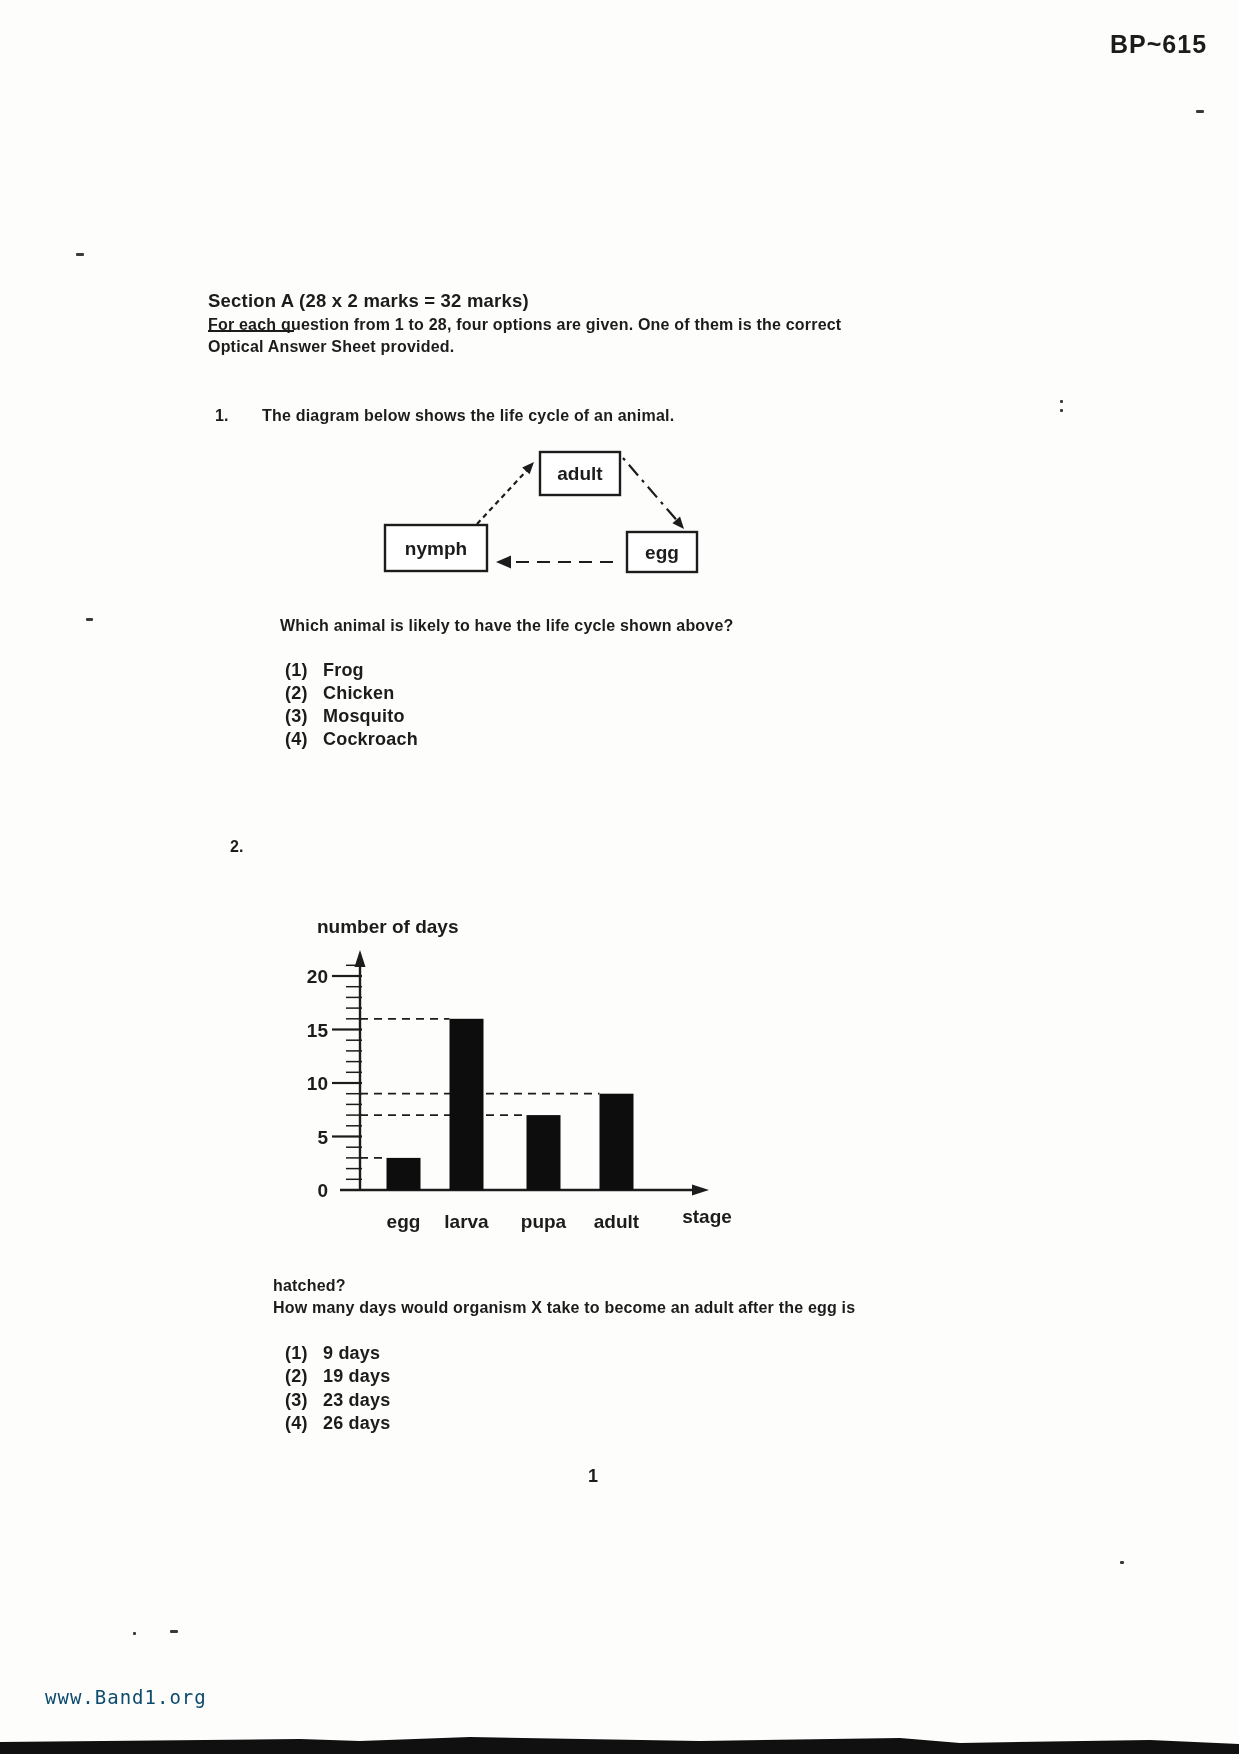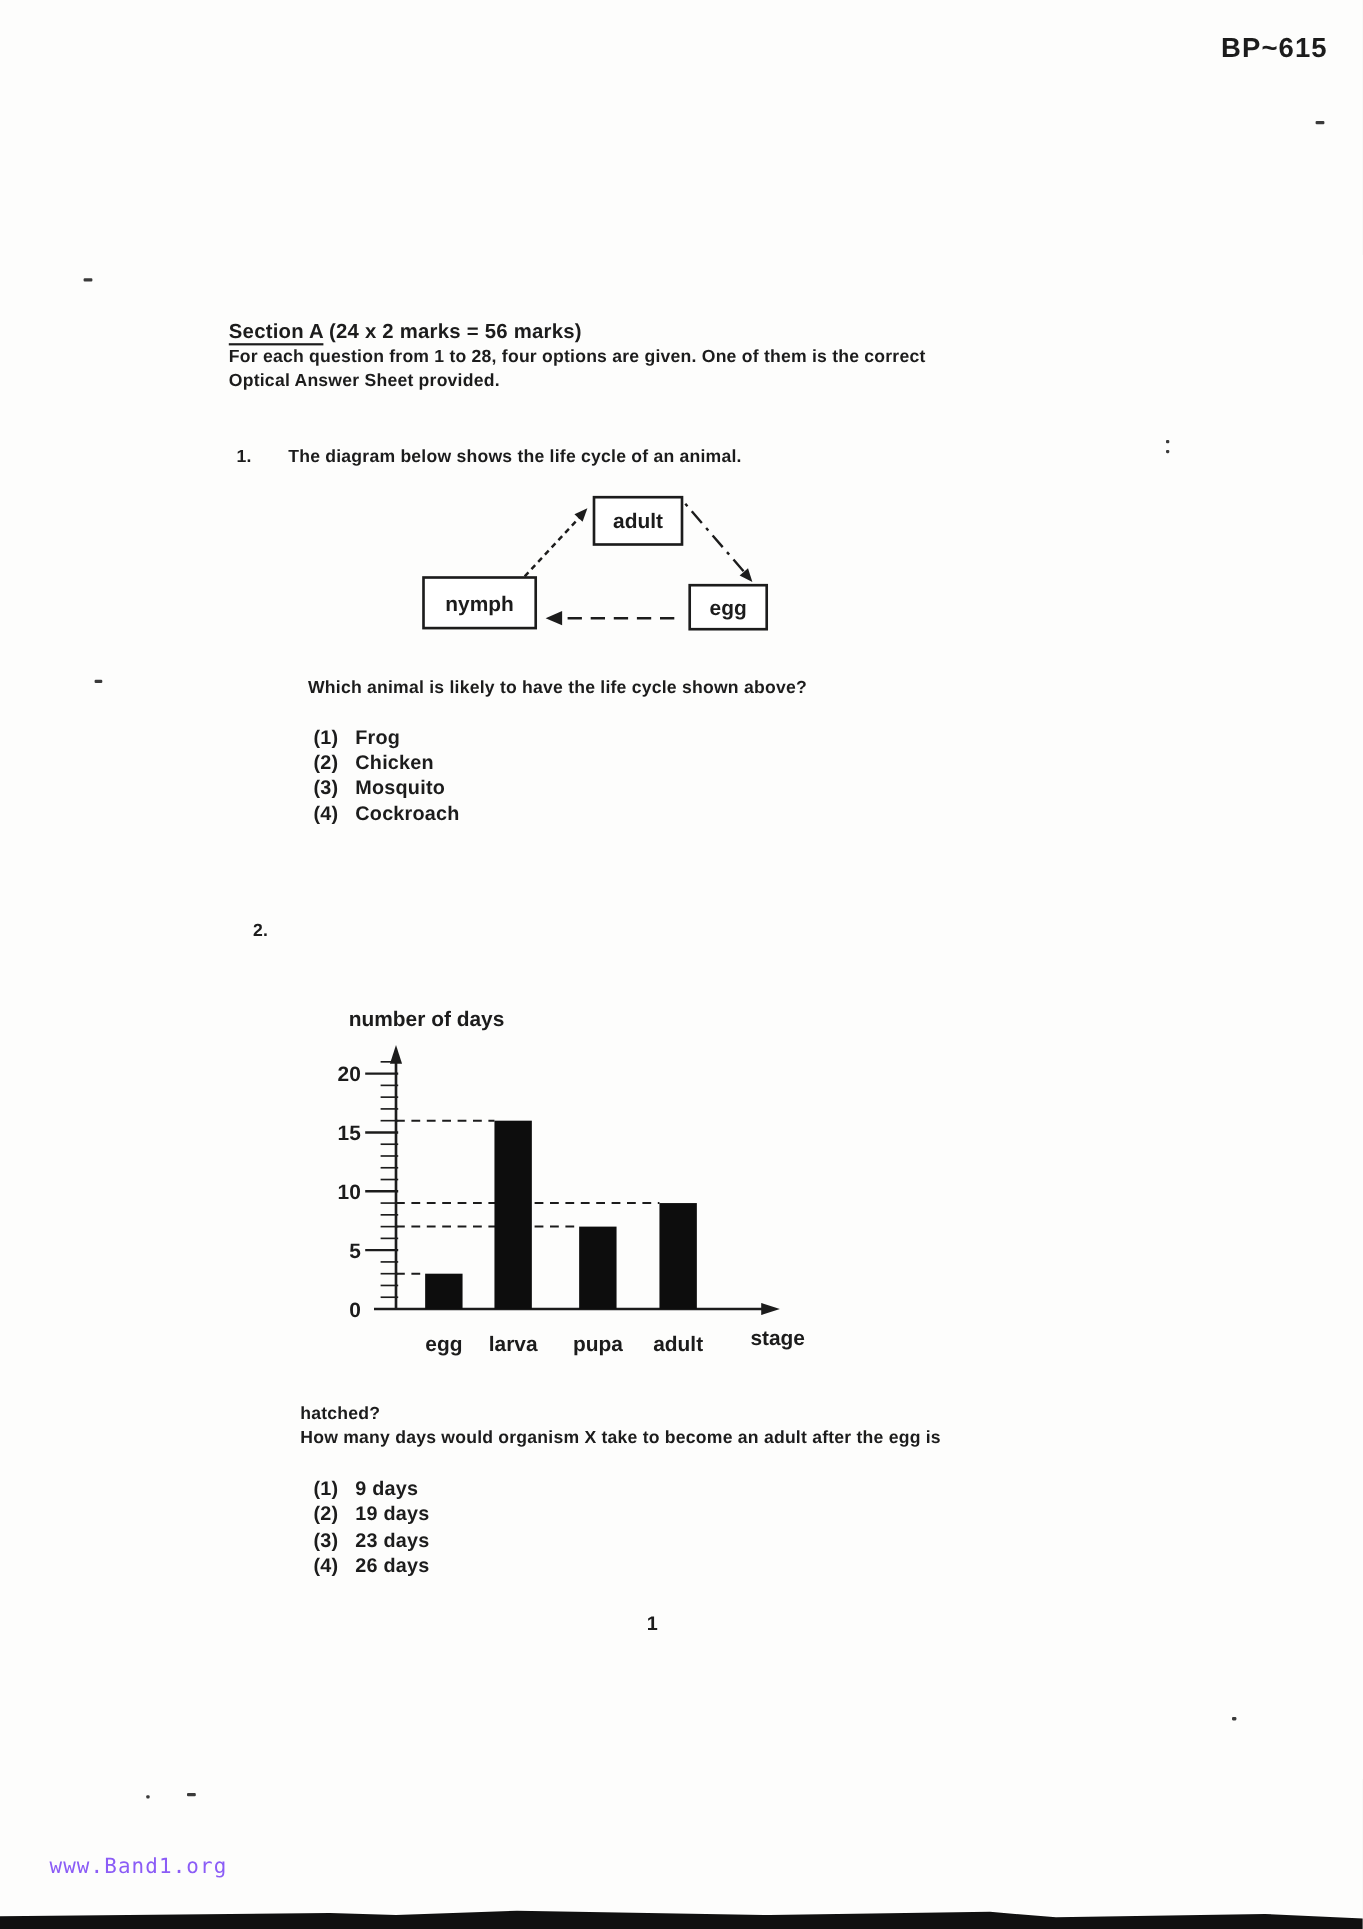--- a/index.html
+++ b/index.html
@@ -5,27 +5,27 @@
   html,body{margin:0;padding:0;background:#e8e8e8;}
   .page{
     position:relative;width:1239px;height:1754px;margin:0 auto;
     background:#fdfdfc;overflow:hidden;
     font-family:"Liberation Sans",sans-serif;color:#1c1c1c;font-weight:600;
   }
   .abs{position:absolute;}
   .t18{font-size:16px;line-height:21.5px;letter-spacing:.2px;}
   .code{font-size:25px;font-weight:700;letter-spacing:1px;}
   .heading{font-size:18.5px;font-weight:700;letter-spacing:.2px;}
-  .u{border-bottom:2.4px solid #1c1c1c;padding-bottom:1px;}
+  .u{border-bottom:2.4px solid #1c1c1c;padding-bottom:19px;}
   .qrow{display:flex;}
   .qnum{width:47px;flex:0 0 auto;}
   .opt{display:flex;font-size:18px;letter-spacing:.2px;}
   .onum{width:38px;flex:0 0 auto;}
   .pageno{font-size:18px;}
-  .footer{font-family:"DejaVu Sans Mono","Liberation Mono",monospace;font-size:19px;font-weight:500;letter-spacing:1px;color:#8b5cf6;}
+  .footer{font-family:"DejaVu Sans Mono","Liberation Mono",monospace;font-size:19px;font-weight:500;letter-spacing:1px;color:#0c4a6e;}
   .speck{position:absolute;background:#3a3a3a;border-radius:1px;}
   svg{font-family:"Liberation Sans",sans-serif;}
   .dbox{fill:#ffffff;stroke:#1c1c1c;stroke-width:2.4;}
   .dtext{font-size:19px;font-weight:600;text-anchor:middle;fill:#1c1c1c;}
   .dline{stroke:#1c1c1c;stroke-width:2.2;fill:none;}
 </style>
 </head>
 <body>
 
 <div class="page">
@@ -34,21 +34,21 @@
 
   <div class="speck" style="left:1196px;top:110px;width:8px;height:3px;"></div>
   <div class="speck" style="left:76px;top:253px;width:8px;height:3px;"></div>
   <div class="speck" style="left:1060px;top:400px;width:3px;height:3px;"></div>
   <div class="speck" style="left:1060px;top:409px;width:3px;height:3px;"></div>
   <div class="speck" style="left:86px;top:618px;width:7px;height:3px;"></div>
   <div class="speck" style="left:1120px;top:1561px;width:4px;height:3px;"></div>
   <div class="speck" style="left:170px;top:1630px;width:8px;height:3px;"></div>
   <div class="speck" style="left:133px;top:1632px;width:3px;height:3px;"></div>
 
-  <div class="abs heading" style="left:208px;top:290px;"><span class="u">Section A</span><span> (24 x 2 marks = 56 marks)</span></div>
+  <div class="abs heading" style="left:208px;top:290px;"><span class="u">Section A</span><span> (28 x 2 marks = 32 marks)</span></div>
   <div class="abs t18" style="left:208px;top:314px;width:790px;">
     <div>For each question from 1 to 28, four options are given. One of them is the correct</div>
     <div>Optical Answer Sheet provided.</div>
   </div>
 
   <div class="abs t18 qrow" style="left:215px;top:405px;width:760px;">
     <span class="qnum">1.</span>
     <span>The diagram below shows the life cycle of an animal.</span>
   </div>
 

